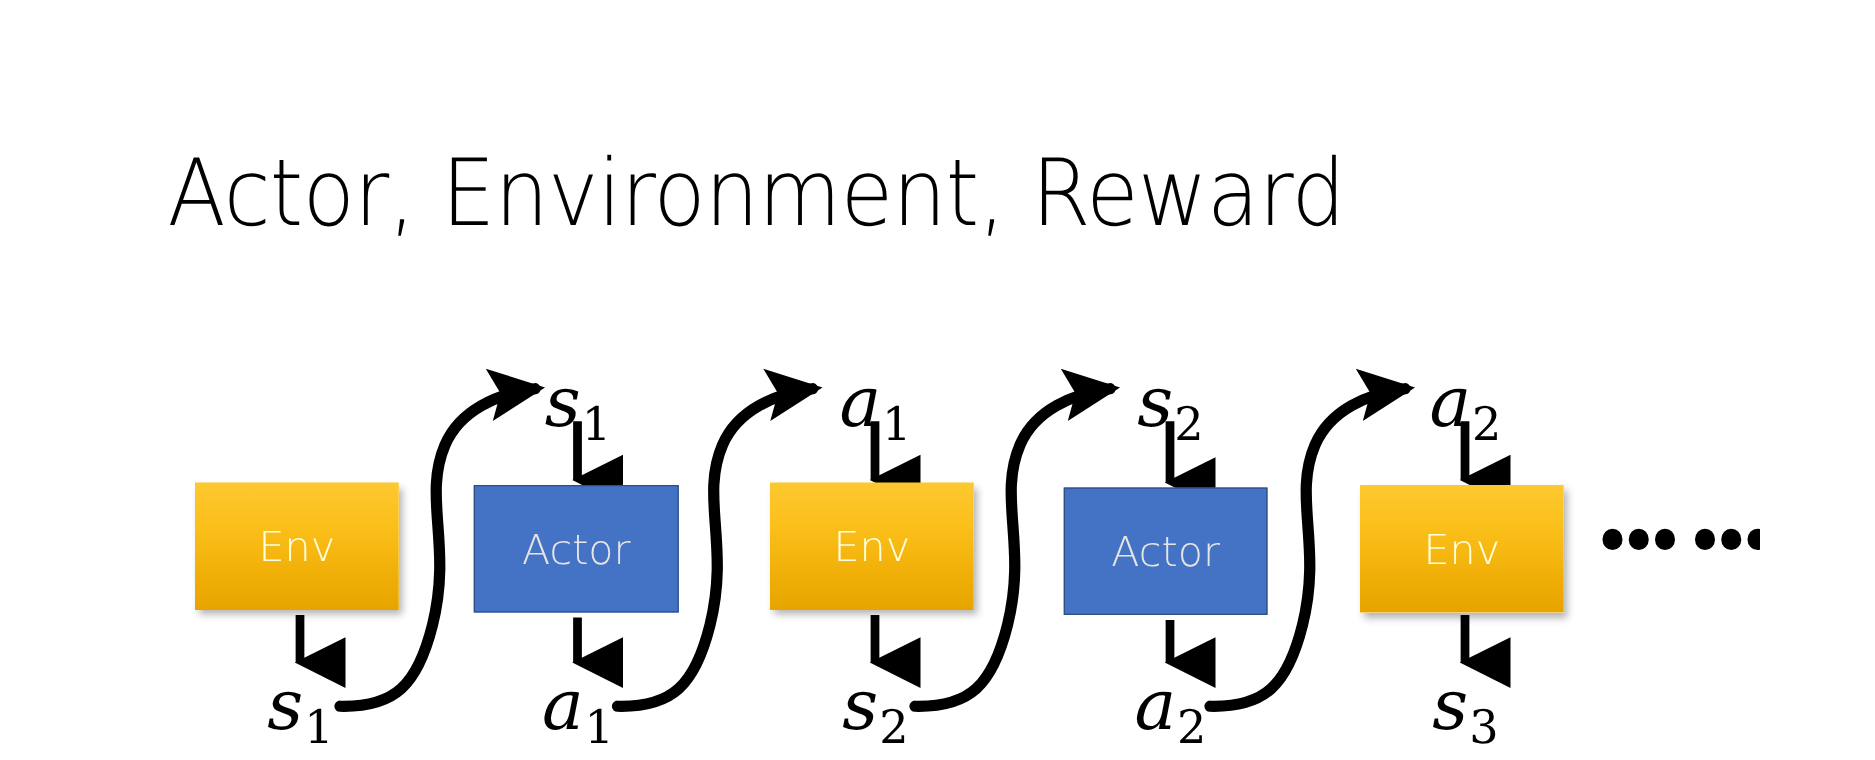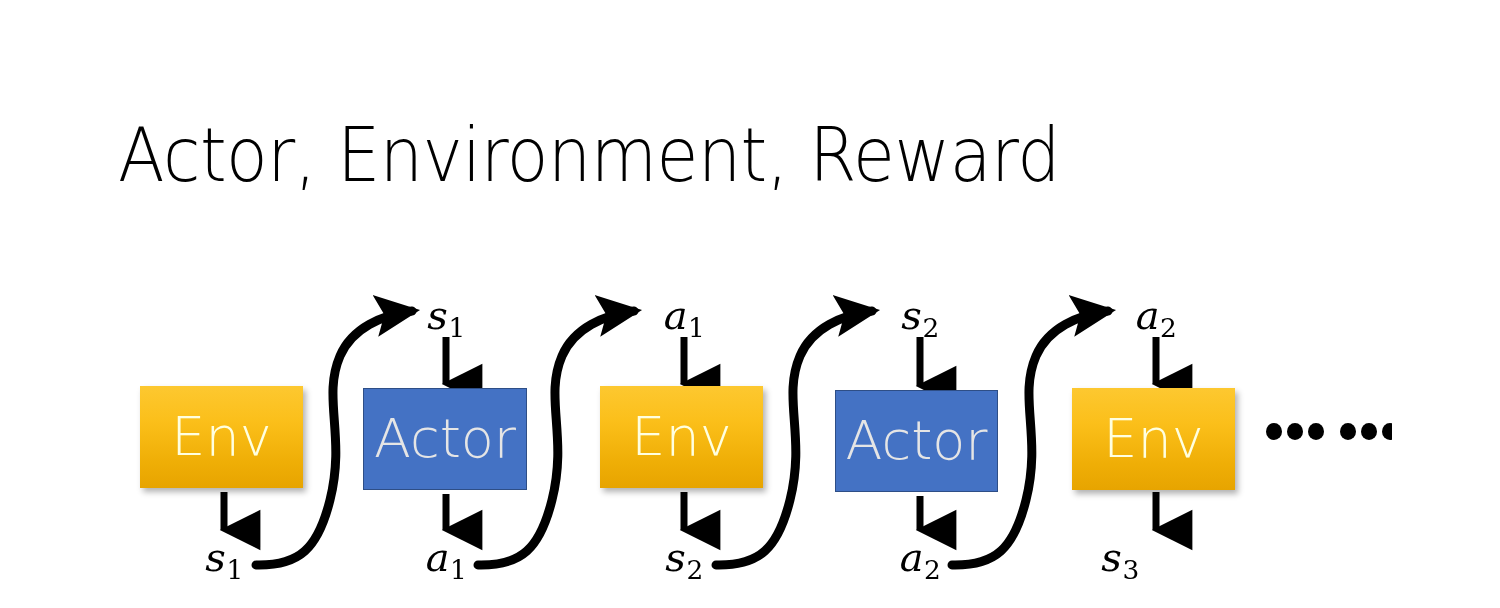--- a/index.html
+++ b/index.html
@@ -9,20 +9,21 @@
   }
   body {
     font-family: "Liberation Sans", sans-serif;
   }
   #slide {
     position: relative;
     width: 1392px;
     height: 608px;
     background: #ffffff;
     overflow: hidden;
+    margin-left: 16px;
   }
 
   
   #slide-title {
     position: absolute;
     left: 118px;
     top: 118px;
     font-family: "DejaVu Sans", "Liberation Sans", sans-serif;
     font-size: 74px;
     font-weight: 300;
@@ -54,41 +55,41 @@
   
   .node-box {
     position: absolute;
     box-sizing: border-box;
     display: flex;
     align-items: center;
     justify-content: center;
     color: #ffffff;
     font-family: "DejaVu Sans", "Liberation Sans", sans-serif;
     font-weight: 300;
-    font-size: 54px;
+    font-size: 33px;
     line-height: 1;
     letter-spacing: 0px;
   }
   .node-box.env {
     background: linear-gradient(to bottom, #FDC830 0%, #FBBF1A 35%, #EFAE06 75%, #E7A400 100%);
     box-shadow: 3px 4px 6px rgba(0,0,0,0.30);
     color: #FFFFE0;
   }
   .node-box.actor {
     background: #4472C4;
     border: 1.5px solid #2E4E86;
     color: #e5e5e5;
   }
 
   
   .math-label {
     position: absolute;
     font-family: "DejaVu Serif", "Liberation Serif", serif;
     font-style: italic;
-    font-size: 40px;
+    font-size: 56px;
     line-height: 1;
     color: #000000;
     white-space: nowrap;
     transform: translateX(-50%);
   }
   .math-label sub {
     font-style: normal;
     font-size: 0.66em;
     line-height: 0;
     vertical-align: baseline;
@@ -183,21 +184,21 @@
     </div>
     <div class="math-label" style="left:446px;  top:537px;">
       <span>a</span><sub>1</sub>
     </div>
     <div class="math-label" style="left:684px;  top:537px;">
       <span>s</span><sub>2</sub>
     </div>
     <div class="math-label" style="left:920px;  top:537px;">
       <span>a</span><sub>2</sub>
     </div>
-    <div class="math-label" style="left:1120px; top:537px;">
+    <div class="math-label" style="left:1156px; top:537px;">
       <span>s</span><sub>3</sub>
     </div>
 
     <div id="ellipsis">
       <span class="dot"></span>
       <span class="dot"></span>
       <span class="dot"></span>
       <span class="gap"></span>
       <span class="dot"></span>
       <span class="dot"></span>

